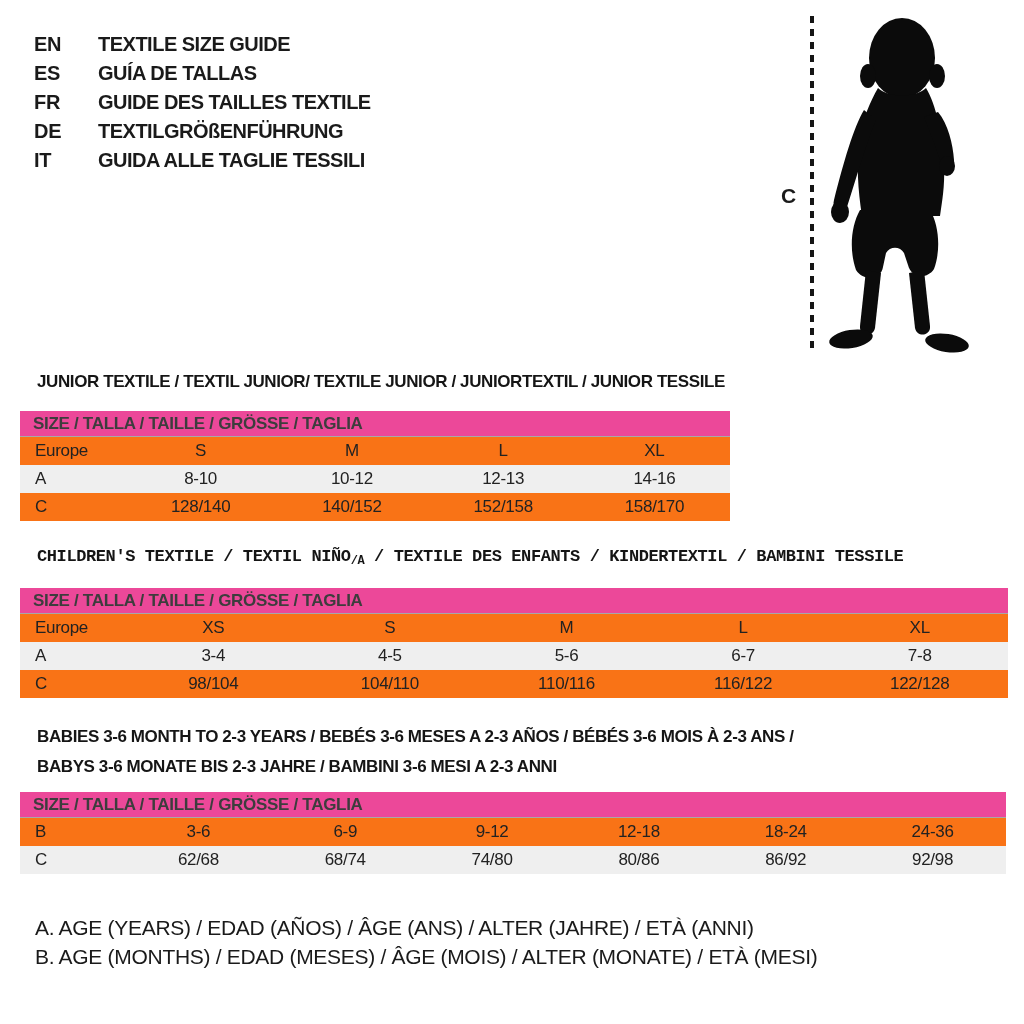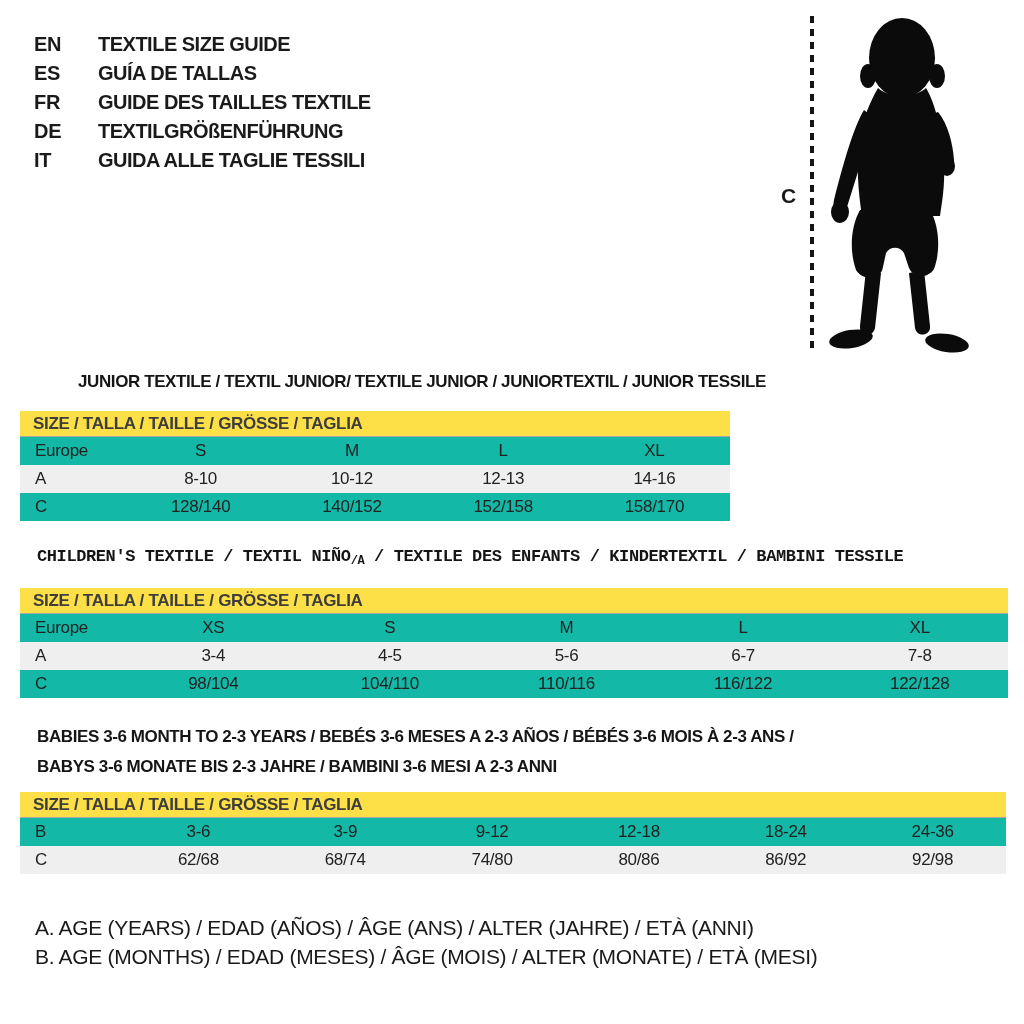--- a/index.html
+++ b/index.html
@@ -35,26 +35,26 @@
     position:absolute; left:37px;
     font-size:17px; font-weight:700; letter-spacing:-0.4px; color:#151515;
     white-space:nowrap;
   }
   .sub-a { font-size:12px; vertical-align:-3px; }
 
   
   .tbl { position:absolute; left:20px; }
   .tbl-bar {
     height:26px; line-height:26px;
-    background:#fde047; border-bottom:1px solid #a8a8a8;
+    background:#ec4899; border-bottom:1px solid #a8a8a8;
     padding-left:13px;
     font-size:17px; font-weight:700; letter-spacing:-0.3px; color:#3d3d3d;
     white-space:nowrap;
   }
-  .tbl-row { display:grid; height:28px; align-items:center; background:#14b8a6; }
+  .tbl-row { display:grid; height:28px; align-items:center; background:#f97316; }
   .tbl-row.shaded { background:#efefef; }
   .t1 .tbl-row { grid-template-columns:105px repeat(4,1fr); }
   .t2 .tbl-row { grid-template-columns:105px repeat(5,1fr); }
   .t3 .tbl-row { grid-template-columns:105px repeat(6,1fr); }
   .row-label { padding-left:15px; font-size:17px; letter-spacing:-0.3px; color:#222; }
   .cell { text-align:center; font-size:17px; letter-spacing:-0.3px; color:#222; }
 
   
   .notes { position:absolute; left:35px; top:913px; }
   .note-line { height:29px; line-height:29px; font-size:21px; font-weight:400; letter-spacing:-0.3px; white-space:nowrap; }
@@ -107,21 +107,21 @@
       <path d="M42,196 C33,212 31,236 38,256 C46,268 63,266 65,253 L68,239 C72,232 82,232 86,239 L90,251 C93,264 109,266 116,255 C123,236 121,211 112,196 Z"></path>
 
       <path d="M48,256 L42,312 C41,322 55,324 57,314 L63,259 Z"></path>
       <path d="M91,259 L97,314 C99,324 113,322 112,312 L106,256 Z"></path>
 
       <ellipse cx="33" cy="325" rx="22" ry="9" transform="rotate(-9 33 325)"></ellipse>
       <ellipse cx="129" cy="329" rx="22" ry="9" transform="rotate(9 129 329)"></ellipse>
     </g>
   </svg>
 
-  <div class="sec-heading" style="top:372px;margin-left:41px;">JUNIOR TEXTILE / TEXTIL JUNIOR/ TEXTILE JUNIOR / JUNIORTEXTIL / JUNIOR TESSILE</div>
+  <div class="sec-heading" style="top:372px;">JUNIOR TEXTILE / TEXTIL JUNIOR/ TEXTILE JUNIOR / JUNIORTEXTIL / JUNIOR TESSILE</div>
 
   <div class="tbl t1" style="top:411px; width:710px;">
     <div class="tbl-bar">SIZE / TALLA / TAILLE / GRÖSSE / TAGLIA</div>
     <div class="tbl-row">
       <span class="row-label">Europe</span>
       <span class="cell">S</span>
       <span class="cell">M</span>
       <span class="cell">L</span>
       <span class="cell">XL</span>
     </div>
@@ -172,21 +172,21 @@
   </div>
 
   <div class="sec-heading" style="top:727px;">BABIES 3-6 MONTH TO 2-3 YEARS / BEBÉS 3-6 MESES A 2-3 AÑOS / BÉBÉS 3-6 MOIS À 2-3 ANS /</div>
   <div class="sec-heading" style="top:757px;">BABYS 3-6 MONATE BIS 2-3 JAHRE / BAMBINI 3-6 MESI A 2-3 ANNI</div>
 
   <div class="tbl t3" style="top:792px; width:986px;">
     <div class="tbl-bar">SIZE / TALLA / TAILLE / GRÖSSE / TAGLIA</div>
     <div class="tbl-row">
       <span class="row-label">B</span>
       <span class="cell">3-6</span>
-      <span class="cell">3-9</span>
+      <span class="cell">6-9</span>
       <span class="cell">9-12</span>
       <span class="cell">12-18</span>
       <span class="cell">18-24</span>
       <span class="cell">24-36</span>
     </div>
     <div class="tbl-row shaded">
       <span class="row-label">C</span>
       <span class="cell">62/68</span>
       <span class="cell">68/74</span>
       <span class="cell">74/80</span>

